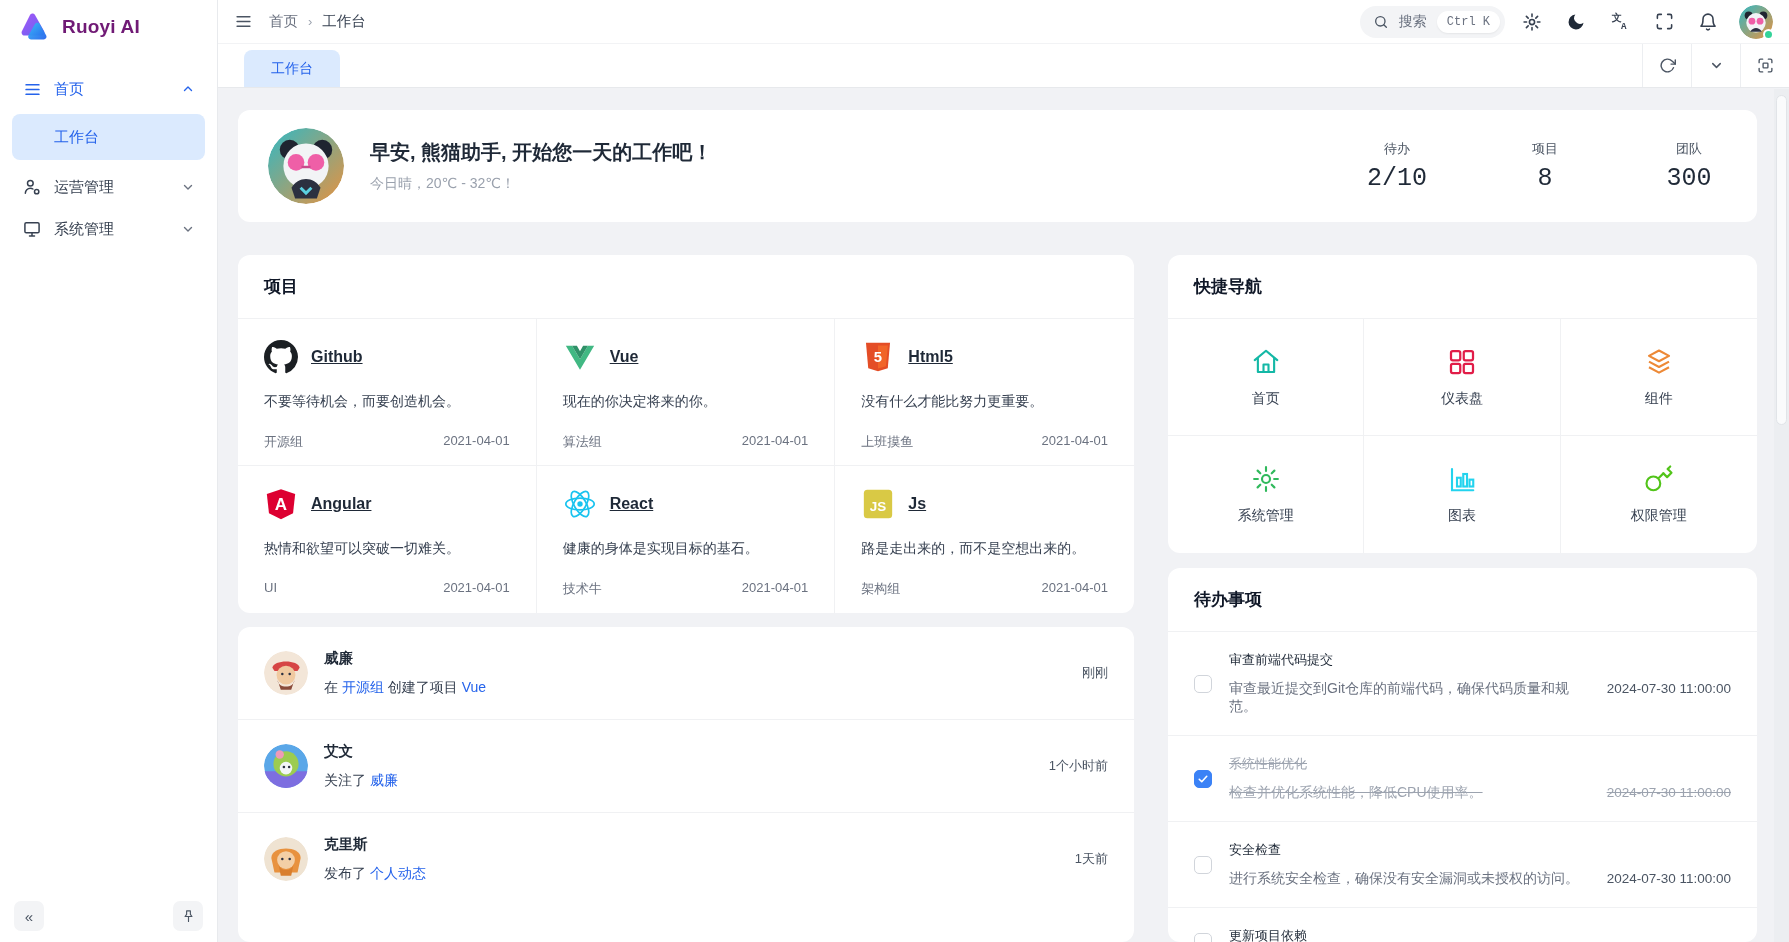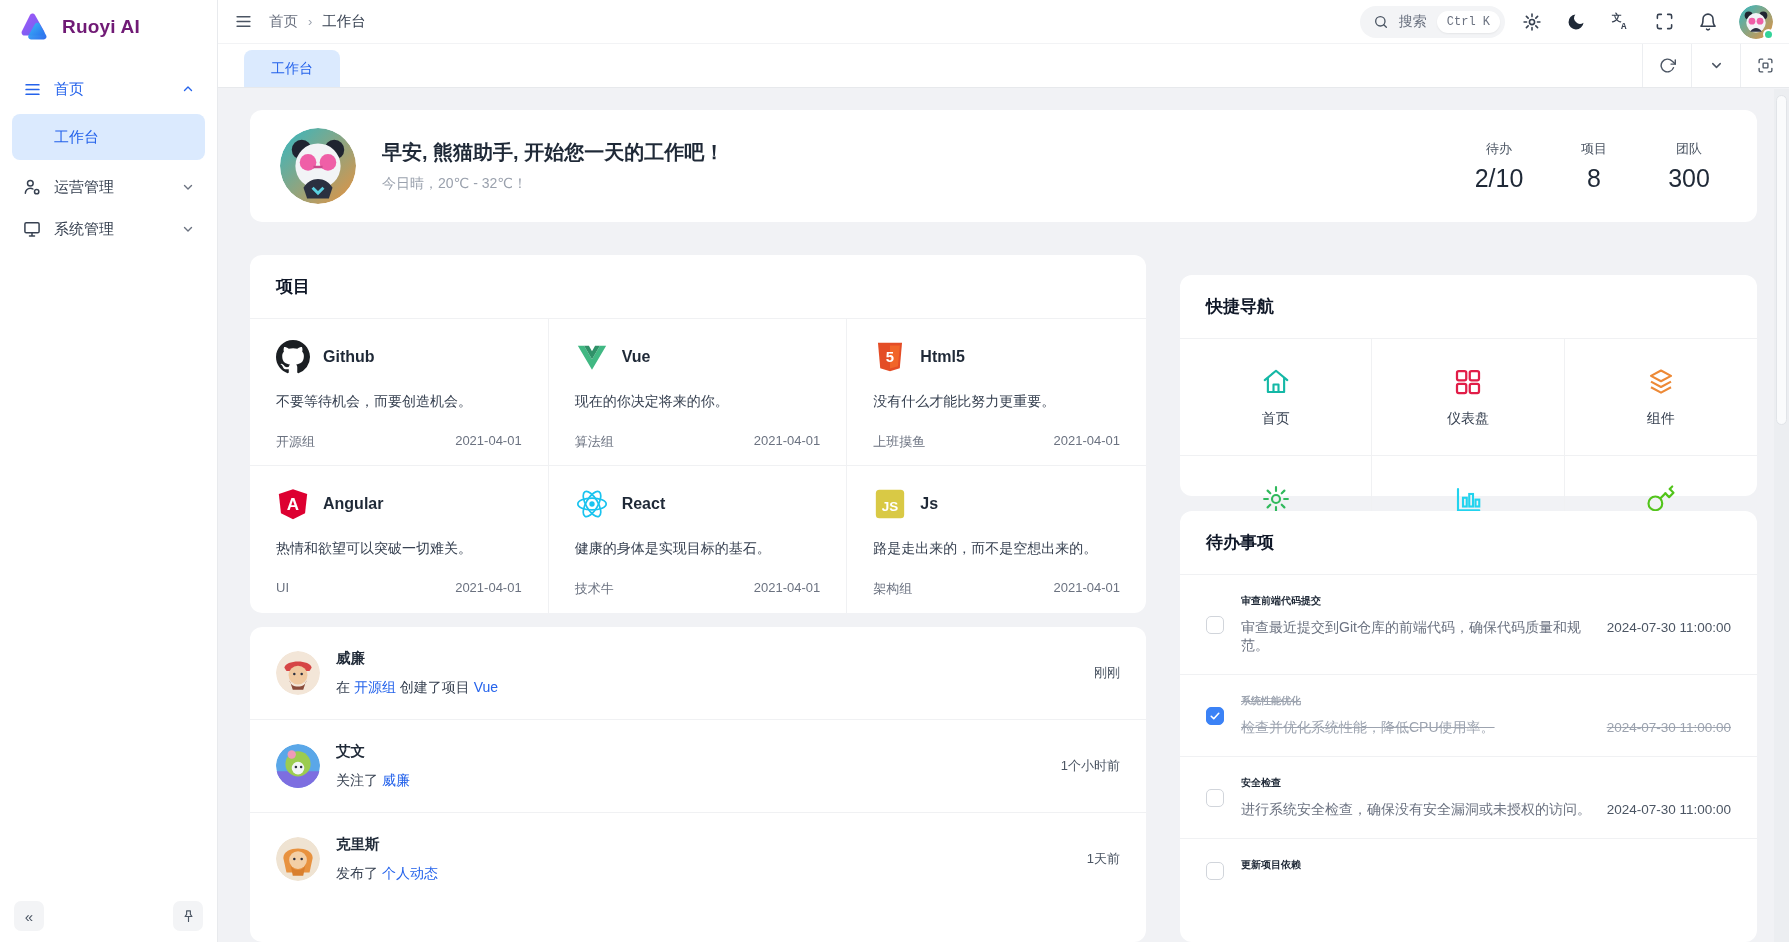--- a/index.html
+++ b/index.html
@@ -39,49 +39,49 @@
   .avatar-wrap .dot { position:absolute; right:-1px; bottom:-1px; width:11px; height:11px; border-radius:50%; background:#34d399; border:2px solid #fff; }
   .av { border-radius:50%; display:block; }
 
   
   .tabbar { height:44px; background:#fff; border-bottom:1px solid #e7e9ec; display:flex; align-items:flex-end; padding-left:26px; }
   .tab { height:37px; background:#dbeafe; color:#2563eb; font-size:14px; display:flex; align-items:center; padding:0 27px; border-radius:8px 8px 0 0; cursor:pointer; }
   .tab-controls { margin-left:auto; display:flex; align-self:stretch; }
   .tab-ctrl { width:49px; border-left:1px solid #eceef1; display:flex; align-items:center; justify-content:center; color:#4b5563; cursor:pointer; }
 
   
-  .content { flex:1; min-height:0; padding:22px 32px 0 32px; display:flex; flex-direction:column; gap:33px; overflow:hidden; }
+  .content { flex:1; min-height:0; padding:22px 32px 0 20px; display:flex; flex-direction:column; gap:33px; overflow:hidden; }
   .card { background:#fff; border-radius:12px; }
   .card-head { height:64px; display:flex; align-items:center; padding:0 26px; font-size:17px; font-weight:bold; color:#101828; border-bottom:1px solid #f0f1f3; }
 
   .welcome { min-height:112px; height:112px; display:flex; align-items:center; gap:26px; padding:0 42px 0 30px; }
   .w-title { font-size:20px; font-weight:bold; color:#1f2937; }
   .w-sub { font-size:14px; color:#9aa1ad; margin-top:9px; }
-  .w-stats { margin-left:auto; display:flex; gap:43px; }
+  .w-stats { margin-left:auto; display:flex; gap:92px;font-family:Liberation Mono, monospace; }
   .stat { text-align:center; min-width:52px; }
   .stat-label { font-size:13px; color:#4b5563; }
   .stat-value { font-size:25px; color:#1f2937; margin-top:6px; white-space:nowrap; }
 
   .cols { display:flex; gap:34px; flex:1; min-height:0; }
   .col-left { width:896px; min-width:896px; display:flex; flex-direction:column; gap:14px; }
   .col-right { flex:1; display:flex; flex-direction:column; gap:15px; }
 
   
   .projects-card { height:358px; }
   .proj-grid { display:grid; grid-template-columns:1fr 1fr 1fr; grid-auto-rows:147px; }
   .proj-cell { padding:21px 26px 0; border-right:1px solid #f0f1f3; border-bottom:1px solid #f0f1f3; cursor:pointer; }
   .proj-cell:nth-child(3n) { border-right:none; }
   .proj-cell:nth-child(n+4) { border-bottom:none; }
   .proj-top { display:flex; align-items:center; gap:13px; }
-  .proj-name { font-size:16px; font-weight:bold; color:#1f2937; }
+  .proj-name { font-size:16px; font-weight:bold; color:#1f2937;text-decoration:underline; }
   .proj-desc { font-size:14px; color:#374151; margin-top:19px; }
   .proj-foot { display:flex; justify-content:space-between; font-size:13px; color:#6b7280; margin-top:22px; }
 
   
-  .quicknav-card { height:221px;margin-top:20px; }
+  .quicknav-card { height:298px; }
   .qn-grid { display:grid; grid-template-columns:1fr 1fr 1fr; grid-auto-rows:117px; }
   .qn-cell { display:flex; flex-direction:column; align-items:center; justify-content:center; gap:13px; border-right:1px solid #f0f1f3; border-bottom:1px solid #f0f1f3; cursor:pointer; }
   .qn-cell:nth-child(3n) { border-right:none; }
   .qn-cell:nth-child(n+4) { border-bottom:none; }
   .qn-label { font-size:14px; color:#374151; }
 
   
   .activity-card { flex:1; min-height:0; overflow:hidden; }
   .act-item { display:flex; align-items:center; gap:16px; padding:22px 26px; }
   .act-item + .act-item { border-top:1px solid #f0f1f3; }
@@ -91,21 +91,21 @@
   .act-line a, .link { color:#2563eb; text-decoration:none; cursor:pointer; }
   .act-time { font-size:13px; color:#4b5563; align-self:center; }
 
   
   .todo-card { flex:1; min-height:0; overflow:hidden; }
   .todo-item { display:flex; align-items:center; gap:17px; padding:19px 26px; }
   .todo-item + .todo-item { border-top:1px solid #f0f1f3; }
   .todo-check { width:18px; height:18px; border:1.5px solid #d1d5db; border-radius:5px; background:#fff; flex:none; display:flex; align-items:center; justify-content:center; cursor:pointer; }
   .todo-check.checked { background:#3b82f6; border-color:#3b82f6; }
   .todo-body { flex:1; min-width:0; }
-  .todo-title { font-size:10px; font-weight:bold; color:#1f2937; }
+  .todo-title { font-size:13px; font-weight:normal; color:#1f2937; }
   .todo-line { display:flex; justify-content:space-between; align-items:baseline; gap:14px; margin-top:11px; }
   .todo-desc { font-size:14px; color:#6b7280; }
   .todo-date { font-size:13.5px; color:#4b5563; white-space:nowrap; }
   .todo-item.done .todo-title, .todo-item.done .todo-desc, .todo-item.done .todo-date { color:#9ca3af; text-decoration:line-through; }
 
   
   .scrollbar { position:absolute; top:89px; right:0; bottom:0; width:15px; background:#eceef1; }
   .scroll-thumb { position:absolute; top:6px; left:2px; width:11px; height:330px; border-radius:6px; background:#fafbfc; border:1px solid #e1e4e8; cursor:pointer; }
 
   svg { display:block; }

